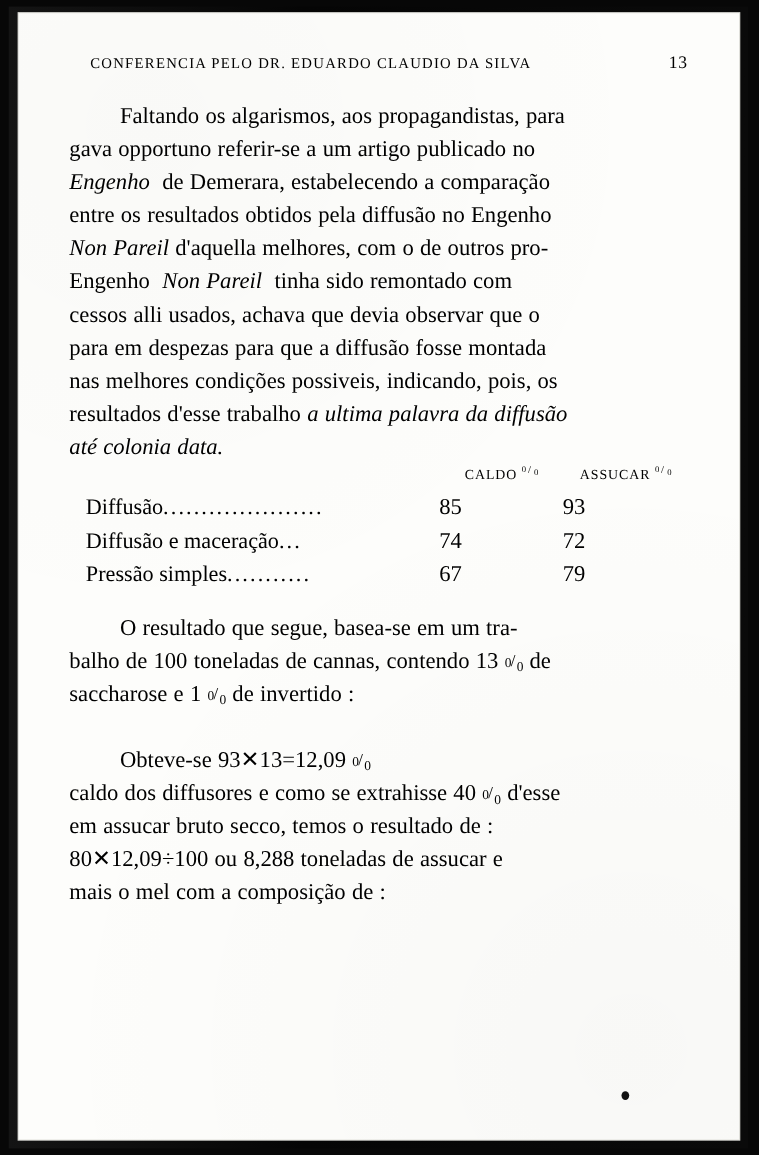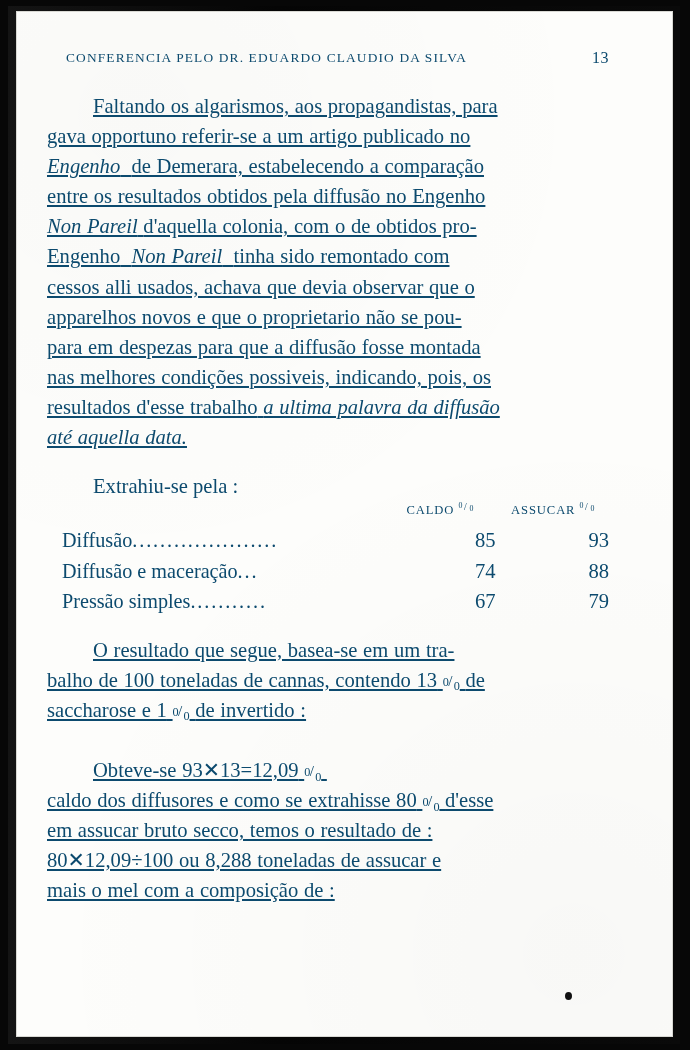--- a/index.html
+++ b/index.html
@@ -44,24 +44,24 @@
     position: absolute;
     inset: 0;
     background:
       radial-gradient(circle at 18% 10%, rgba(0,0,0,0.015), rgba(0,0,0,0) 45%),
       radial-gradient(circle at 85% 92%, rgba(0,0,0,0.02), rgba(0,0,0,0) 50%);
     pointer-events: none;
   }
 
   .content {
     position: absolute;
-    left: 30px;
+    left: 46px;
     top: 0;
     width: 562px;
-    color: #0c4a6e;
+    color: #000000;
   }
 
   
   .runhead {
     position: relative;
     margin-top: 38px;
     height: 22px;
     font-size: 14.5px;
     letter-spacing: 1.05px;
     white-space: nowrap;
@@ -93,21 +93,20 @@
     word-spacing: 0.5px;
     margin: 0;
   }
   .para.first { margin-top: 19px; }
   .indent { display: inline-block; width: 46px; }
   .it { font-style: italic; }
 
   .para-lines .ln {
     display: block;
     white-space: nowrap;
-    text-decoration: underline;
   }
   .para-lines .ln.j {
     display: flex;
     justify-content: space-between;
   }
   .para-lines .ln.j > span { white-space: pre; }
 
   
   .pc {
     display: inline-block;
@@ -174,21 +173,21 @@
   .leader {
     display: inline-block;
     overflow: hidden;
     white-space: nowrap;
     letter-spacing: 1.9px;
     vertical-align: bottom;
   }
   .tbl .num {
     font-size: 20.6px;
     line-height: 30.5px;
-    text-align: right;
+    text-align: left;
     width: 116px;
   }
 
   
   .rubric {
     margin-top: 36px;
     text-align: center;
     font-size: 16.2px;
     letter-spacing: 2.6px;
     text-transform: uppercase;
@@ -221,73 +220,71 @@
       <span class="runhead-folio">13</span>
     </div>
 
     <div class="para para-lines first">
       <span class="ln j">
           <span><span class="indent"></span><span>Faltando os algarismos, aos propagandistas, para</span></span>
         </span>
       <span class="ln">gava opportuno referir-se a um artigo publicado no</span>
       <span class="ln"><span class="it">Engenho</span>&nbsp; <span>de Demerara, estabelecendo a comparação</span></span>
       <span class="ln">entre os resultados obtidos pela diffusão no Engenho</span>
-      <span class="ln"><span class="it">Non Pareil</span> <span>d'aquella colonia, com o  de obtidos pro-</span></span>
+      <span class="ln"><span class="it">Non Pareil</span> <span>d'aquella melhores, com o  de outros pro-</span></span>
       <span class="ln"><span>Engenho</span>&nbsp; <span class="it">Non Pareil</span>&nbsp; <span>tinha sido remontado com</span></span>
       <span class="ln">cessos alli usados, achava que devia observar que o</span>
-      <span class="ln">apparelhos novos e  que o proprietario não se pou-</span>
       <span class="ln">para em despezas para que a diffusão fosse montada</span>
       <span class="ln">nas melhores condições possiveis, indicando, pois, os</span>
       <span class="ln"><span>resultados d'esse trabalho</span> <span class="it">a ultima palavra da diffusão</span></span>
-      <span class="ln it">até aquella data.</span>
-    </div>
-
-    <div class="lead">Extrahiu-se pela :</div>
+      <span class="ln it">até colonia data.</span>
+    </div>
+
 
     <table class="tbl">
       <thead>
         <tr>
           <th></th>
           <th class="colhead"><span>CALDO</span>
             <span class="pc"><i>0</i><s>/</s><u>0</u></span></th>
           <th class="colhead"><span>ASSUCAR</span>
             <span class="pc"><i>0</i><s>/</s><u>0</u></span></th>
         </tr>
       </thead>
       <tbody>
         <tr>
           <td class="rowlabel"><span>Diffusão</span><span class="leader">.....................</span></td>
           <td class="num">85</td>
           <td class="num">93</td>
         </tr>
         <tr>
           <td class="rowlabel"><span>Diffusão e maceração</span><span class="leader">...</span></td>
           <td class="num">74</td>
-          <td class="num">88</td>
+          <td class="num">72</td>
         </tr>
         <tr>
           <td class="rowlabel"><span>Pressão simples</span><span class="leader">...........</span></td>
           <td class="num">67</td>
           <td class="num">79</td>
         </tr>
       </tbody>
     </table>
 
     <div class="para para-lines" style="margin-top:18px;">
       <span class="ln j">
           <span><span class="indent"></span><span>O resultado que segue, basea-se em um tra-</span></span>
         </span>
       <span class="ln"><span>balho de 100 toneladas de cannas, contendo 13</span>&nbsp;<span class="pc"><i>0</i><s>/</s><u>0</u></span>&nbsp;<span>de</span></span>
       <span class="ln"><span>saccharose e 1</span>&nbsp;<span class="pc"><i>0</i><s>/</s><u>0</u></span>&nbsp;<span>de invertido :</span></span>
     </div>
 
 
     <div class="para para-lines afterrubric">
       <span class="ln"><span class="indent"></span><span>Obteve-se  93✕13=12,09</span>&nbsp;<span class="pc"><i>0</i><s>/</s><u>0</u></span>&nbsp;</span>
-      <span class="ln"><span>caldo dos diffusores e como se extrahisse 80</span>&nbsp;<span class="pc"><i>0</i><s>/</s><u>0</u></span>&nbsp;<span>d'esse</span></span>
+      <span class="ln"><span>caldo dos diffusores e como se extrahisse 40</span>&nbsp;<span class="pc"><i>0</i><s>/</s><u>0</u></span>&nbsp;<span>d'esse</span></span>
       <span class="ln">em assucar bruto secco, temos o resultado  de :</span>
       <span class="ln">80✕12,09÷100 ou 8,288 toneladas de assucar e</span>
       <span class="ln">mais o mel com a composição de :</span>
     </div>
 
   </div>
 
   <div class="stray-dot"></div>
 </div>
 

